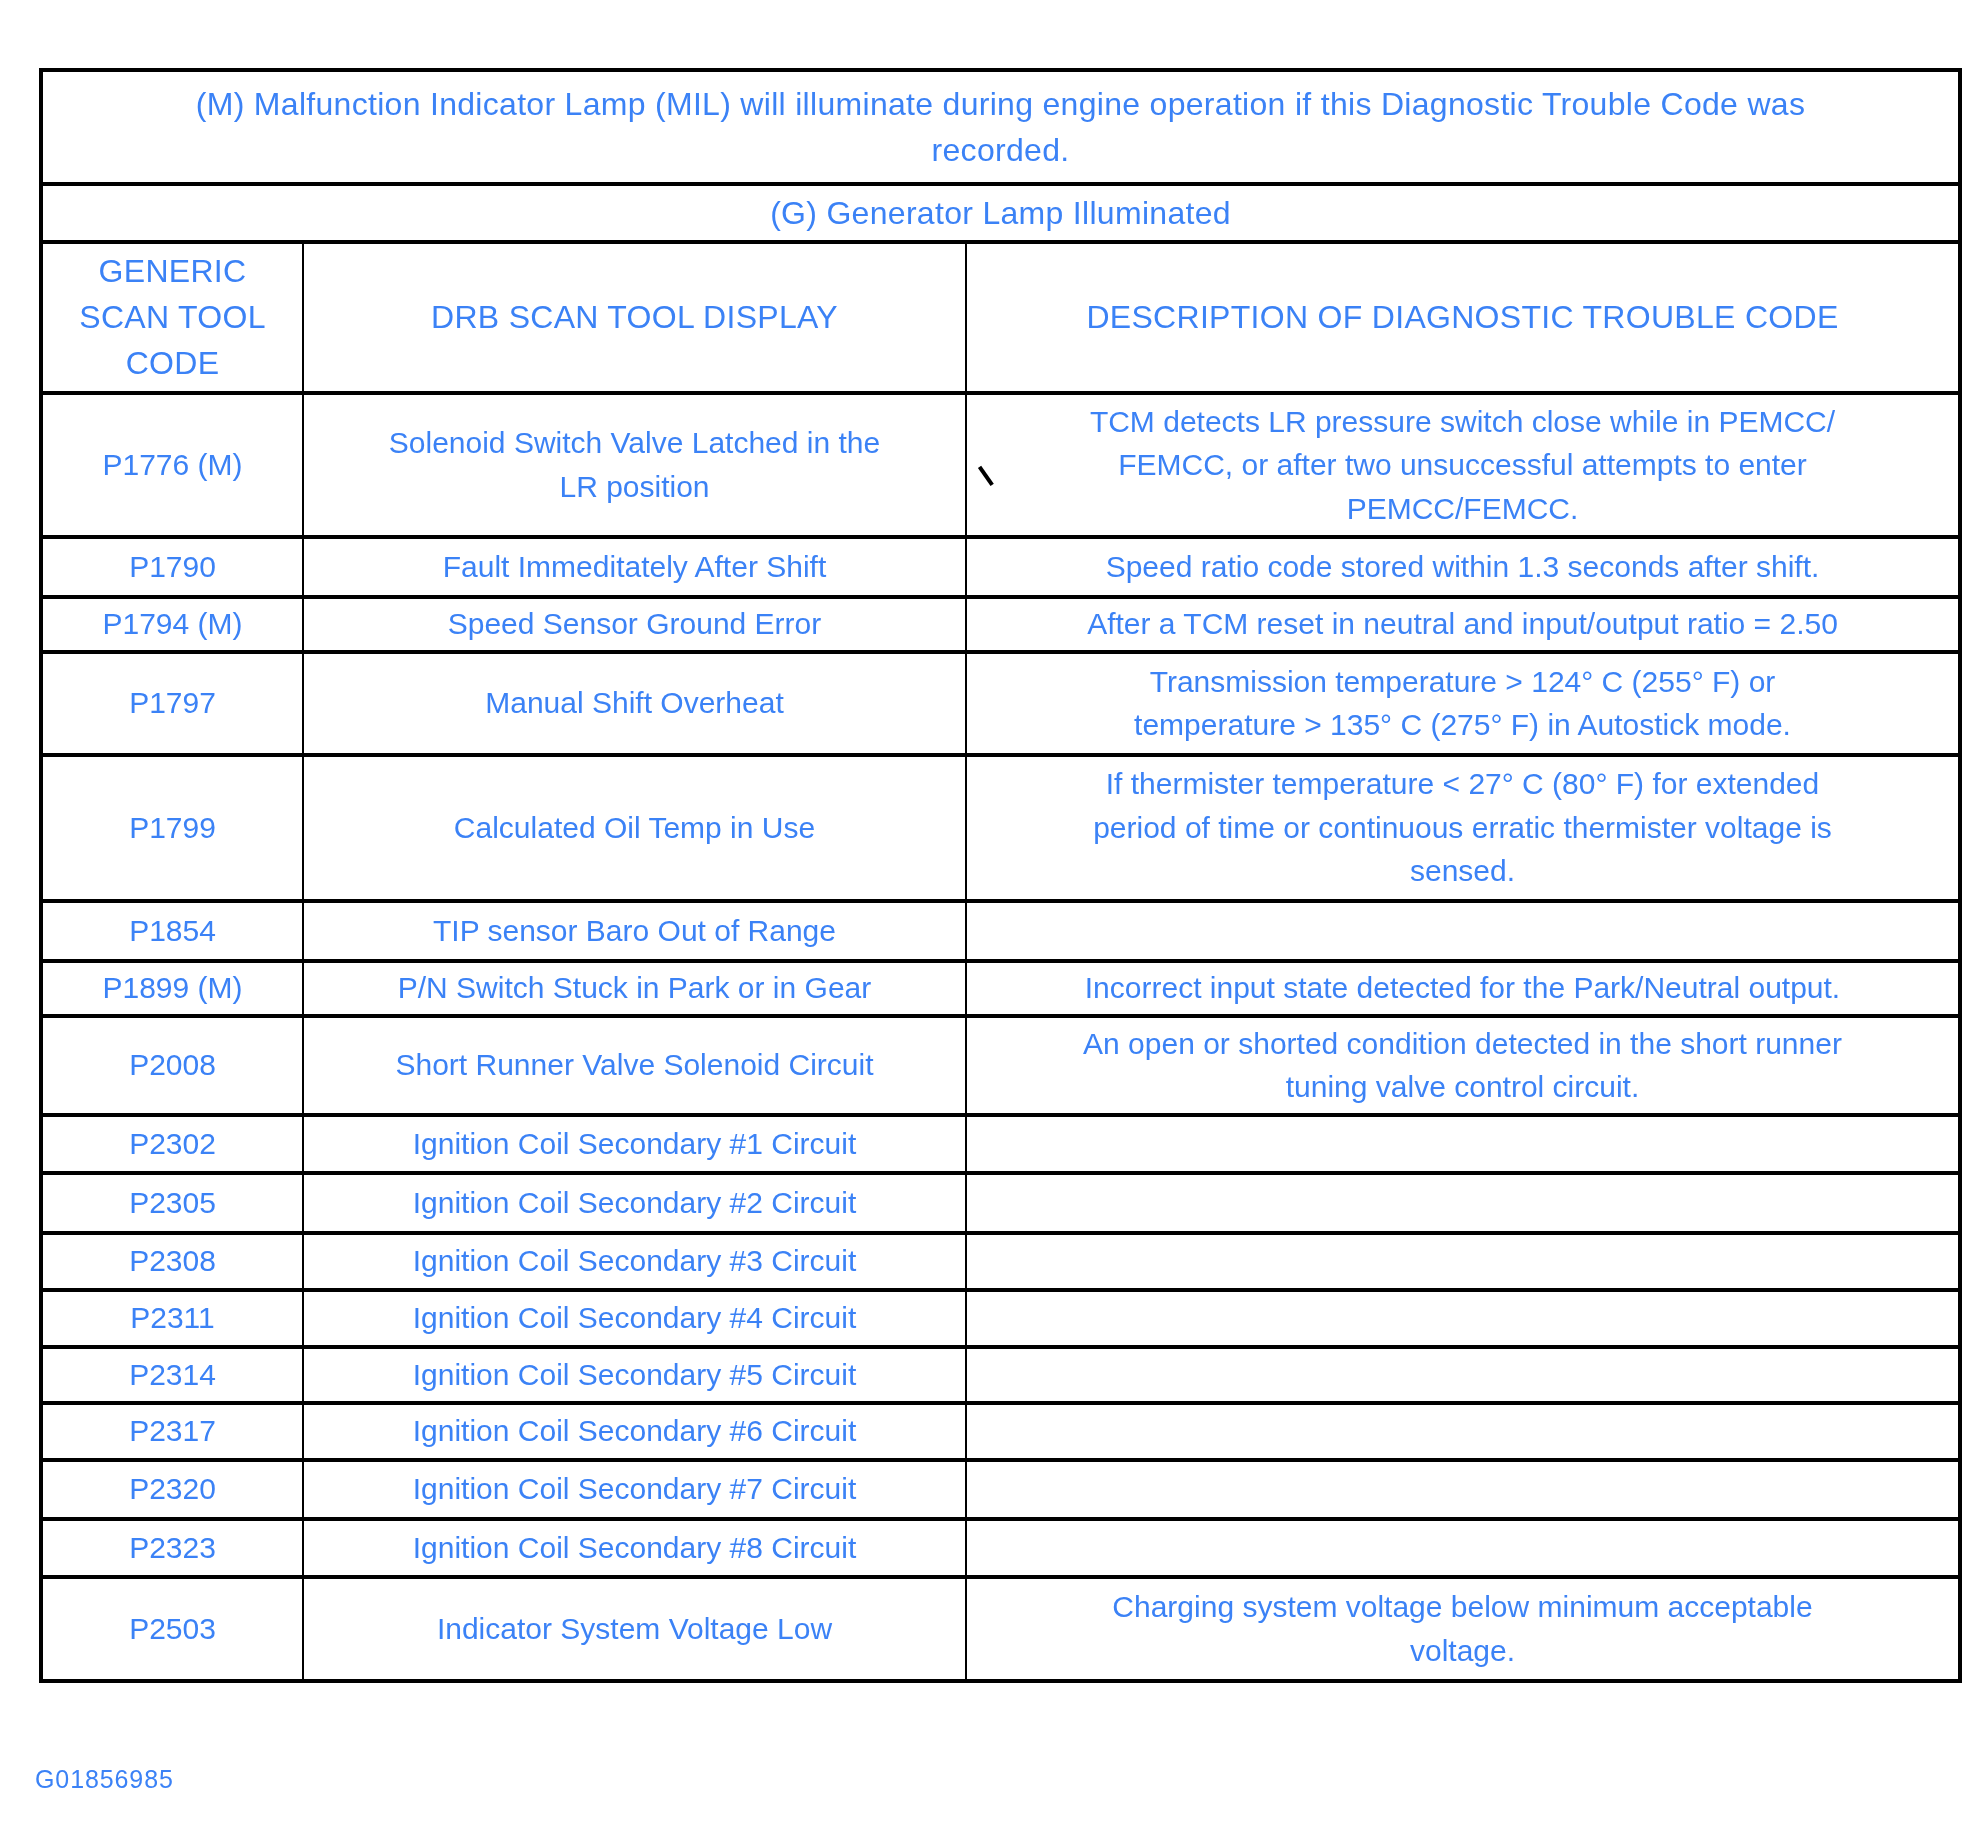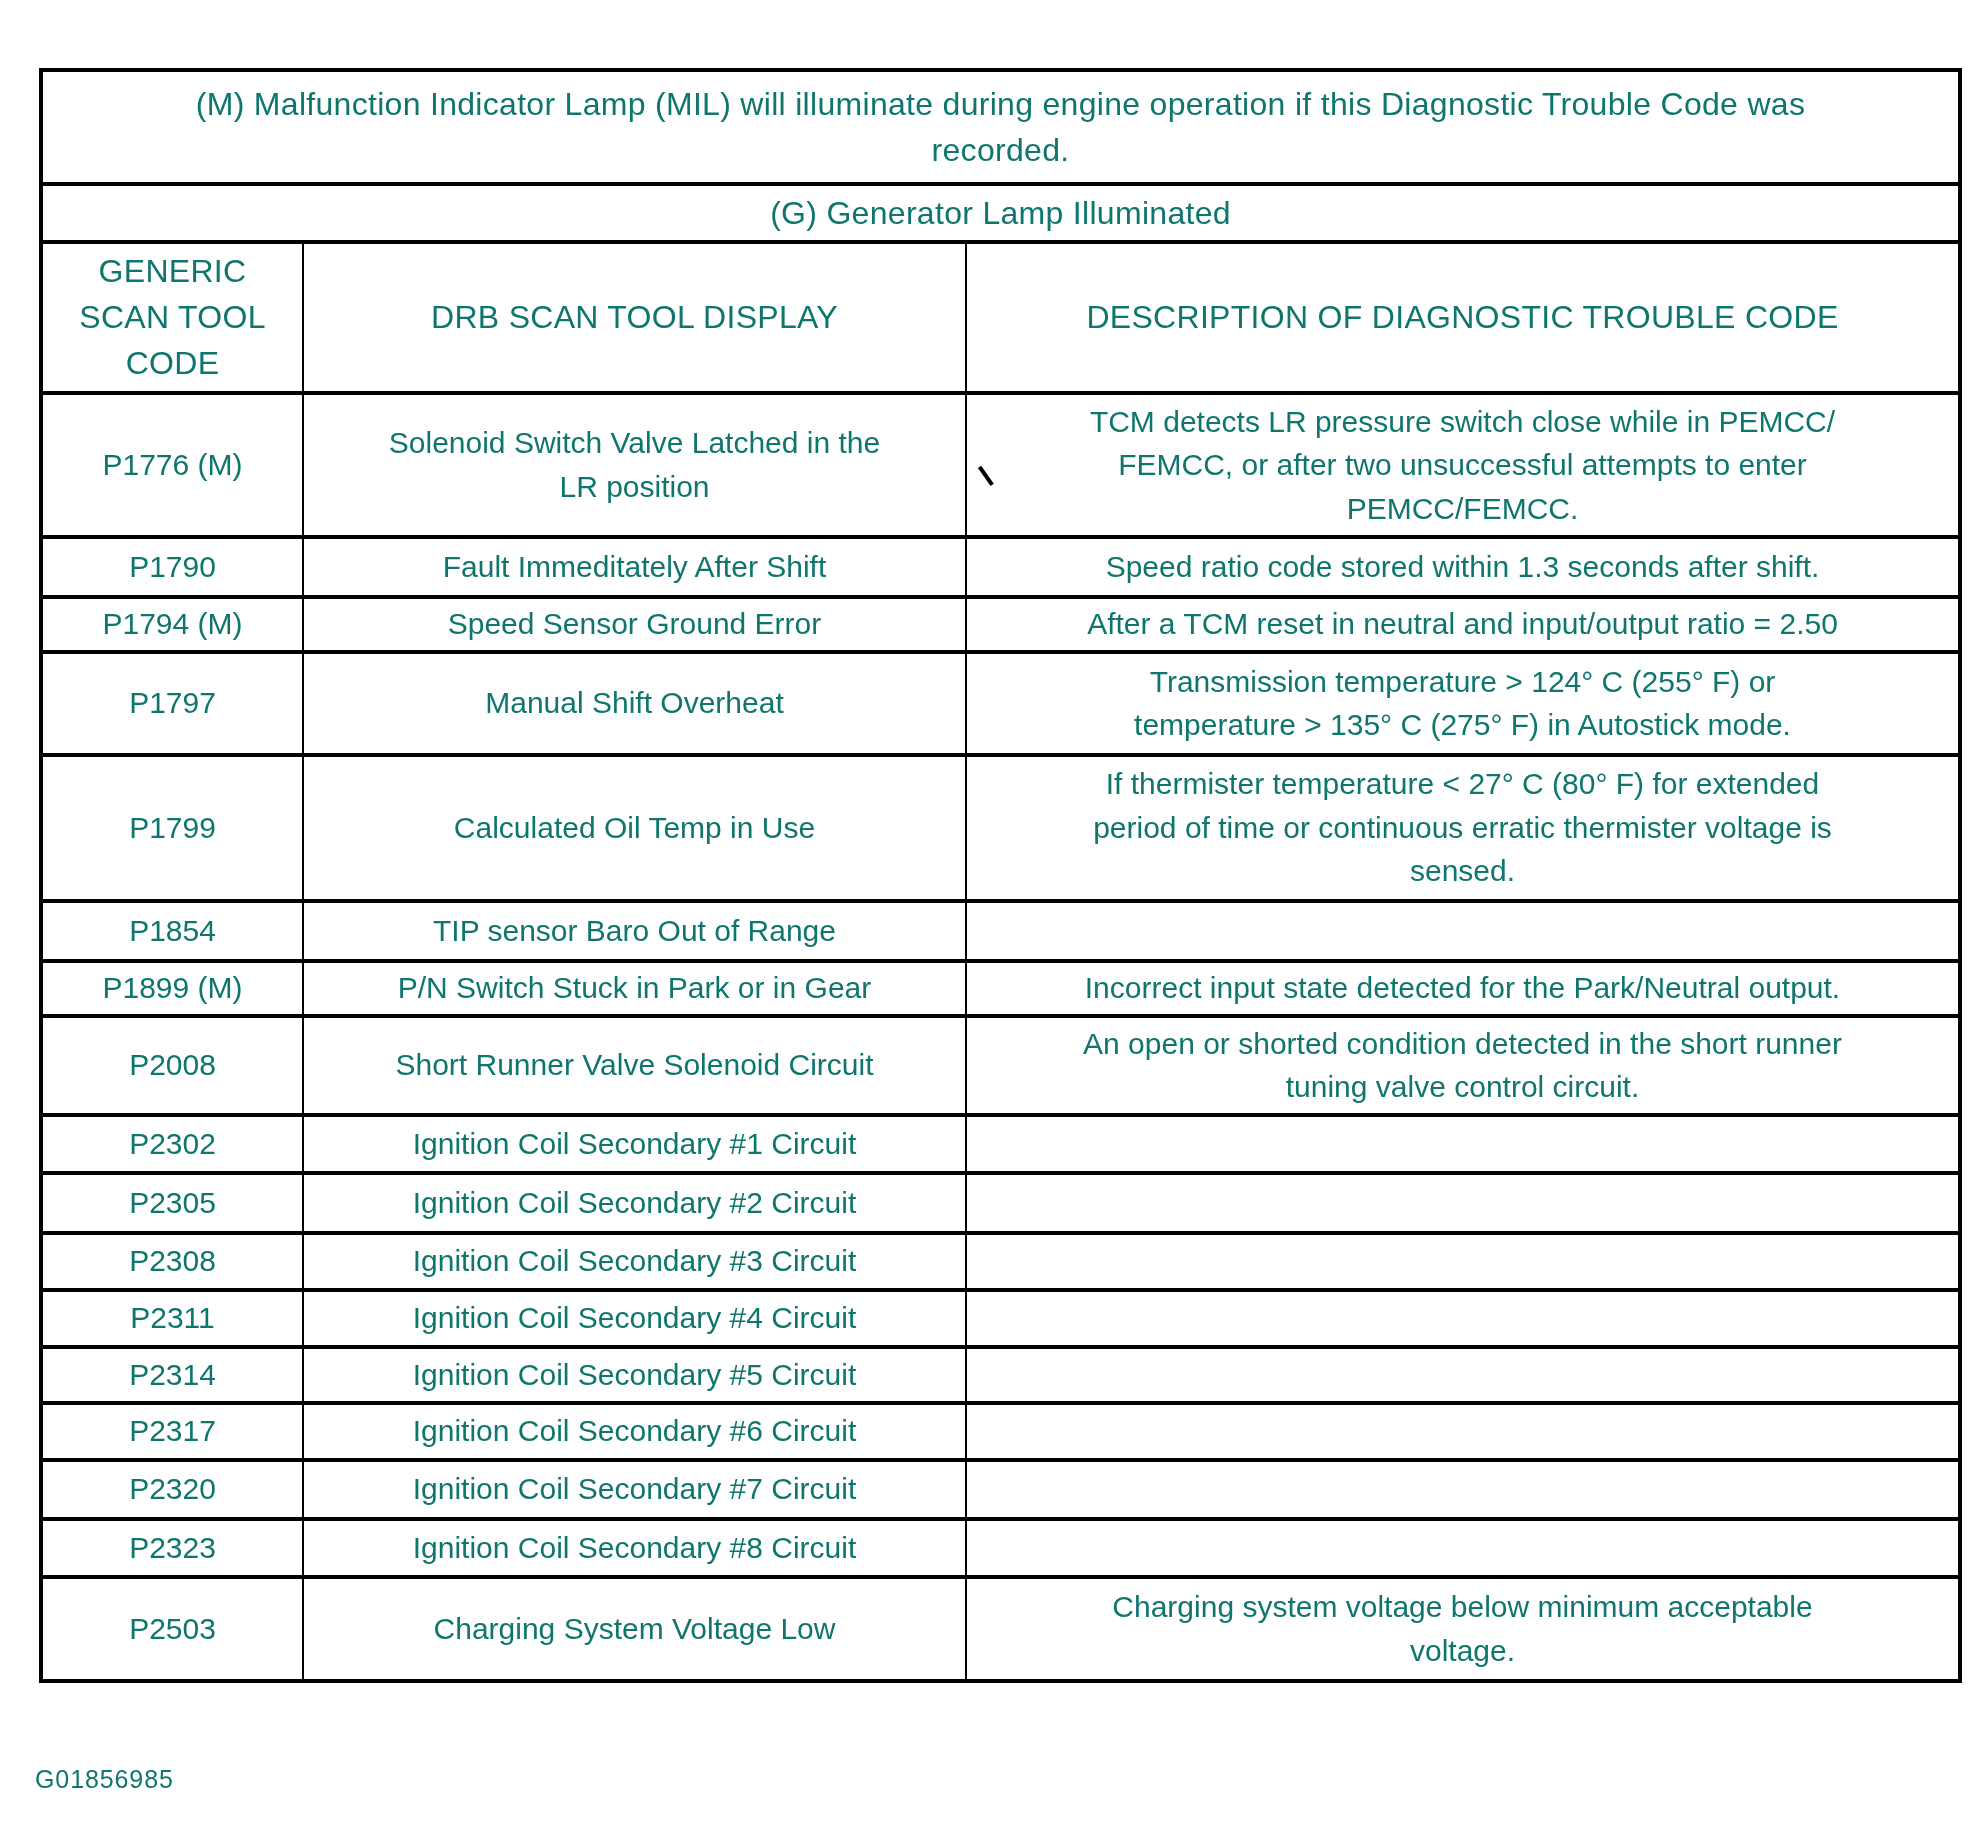--- a/index.html
+++ b/index.html
@@ -3,21 +3,21 @@
 <meta charset="utf-8">
 <style>
   * { margin: 0; padding: 0; box-sizing: border-box; }
   html, body { background: #e8e8e8; }
   .page {
     position: relative;
     width: 1980px;
     height: 1848px;
     background: #ffffff;
     font-family: "Liberation Sans", sans-serif;
-    color: #0f766e;
+    color: #3b82f6;
     overflow: hidden;
   }
   table.dtc-table {
     position: absolute;
     left: 39px;
     top: 68px;
     width: 1919px;
     border-collapse: collapse;
     table-layout: fixed;
     background: #fff;
@@ -175,21 +175,21 @@
         <td class="drb-cell">Ignition Coil Secondary #7 Circuit</td>
         <td class="desc-cell"></td>
       </tr>
       <tr style="height:58px">
         <td class="code-cell">P2323</td>
         <td class="drb-cell">Ignition Coil Secondary #8 Circuit</td>
         <td class="desc-cell"></td>
       </tr>
       <tr style="height:104px">
         <td class="code-cell">P2503</td>
-        <td class="drb-cell">Charging System Voltage Low</td>
+        <td class="drb-cell">Indicator System Voltage Low</td>
         <td class="desc-cell">Charging system voltage below minimum acceptable
 voltage.</td>
       </tr>
     </tbody>
   </table>
 
   <div class="scan-artifact"></div>
 
   <div class="figure-id">G01856985</div>
 

